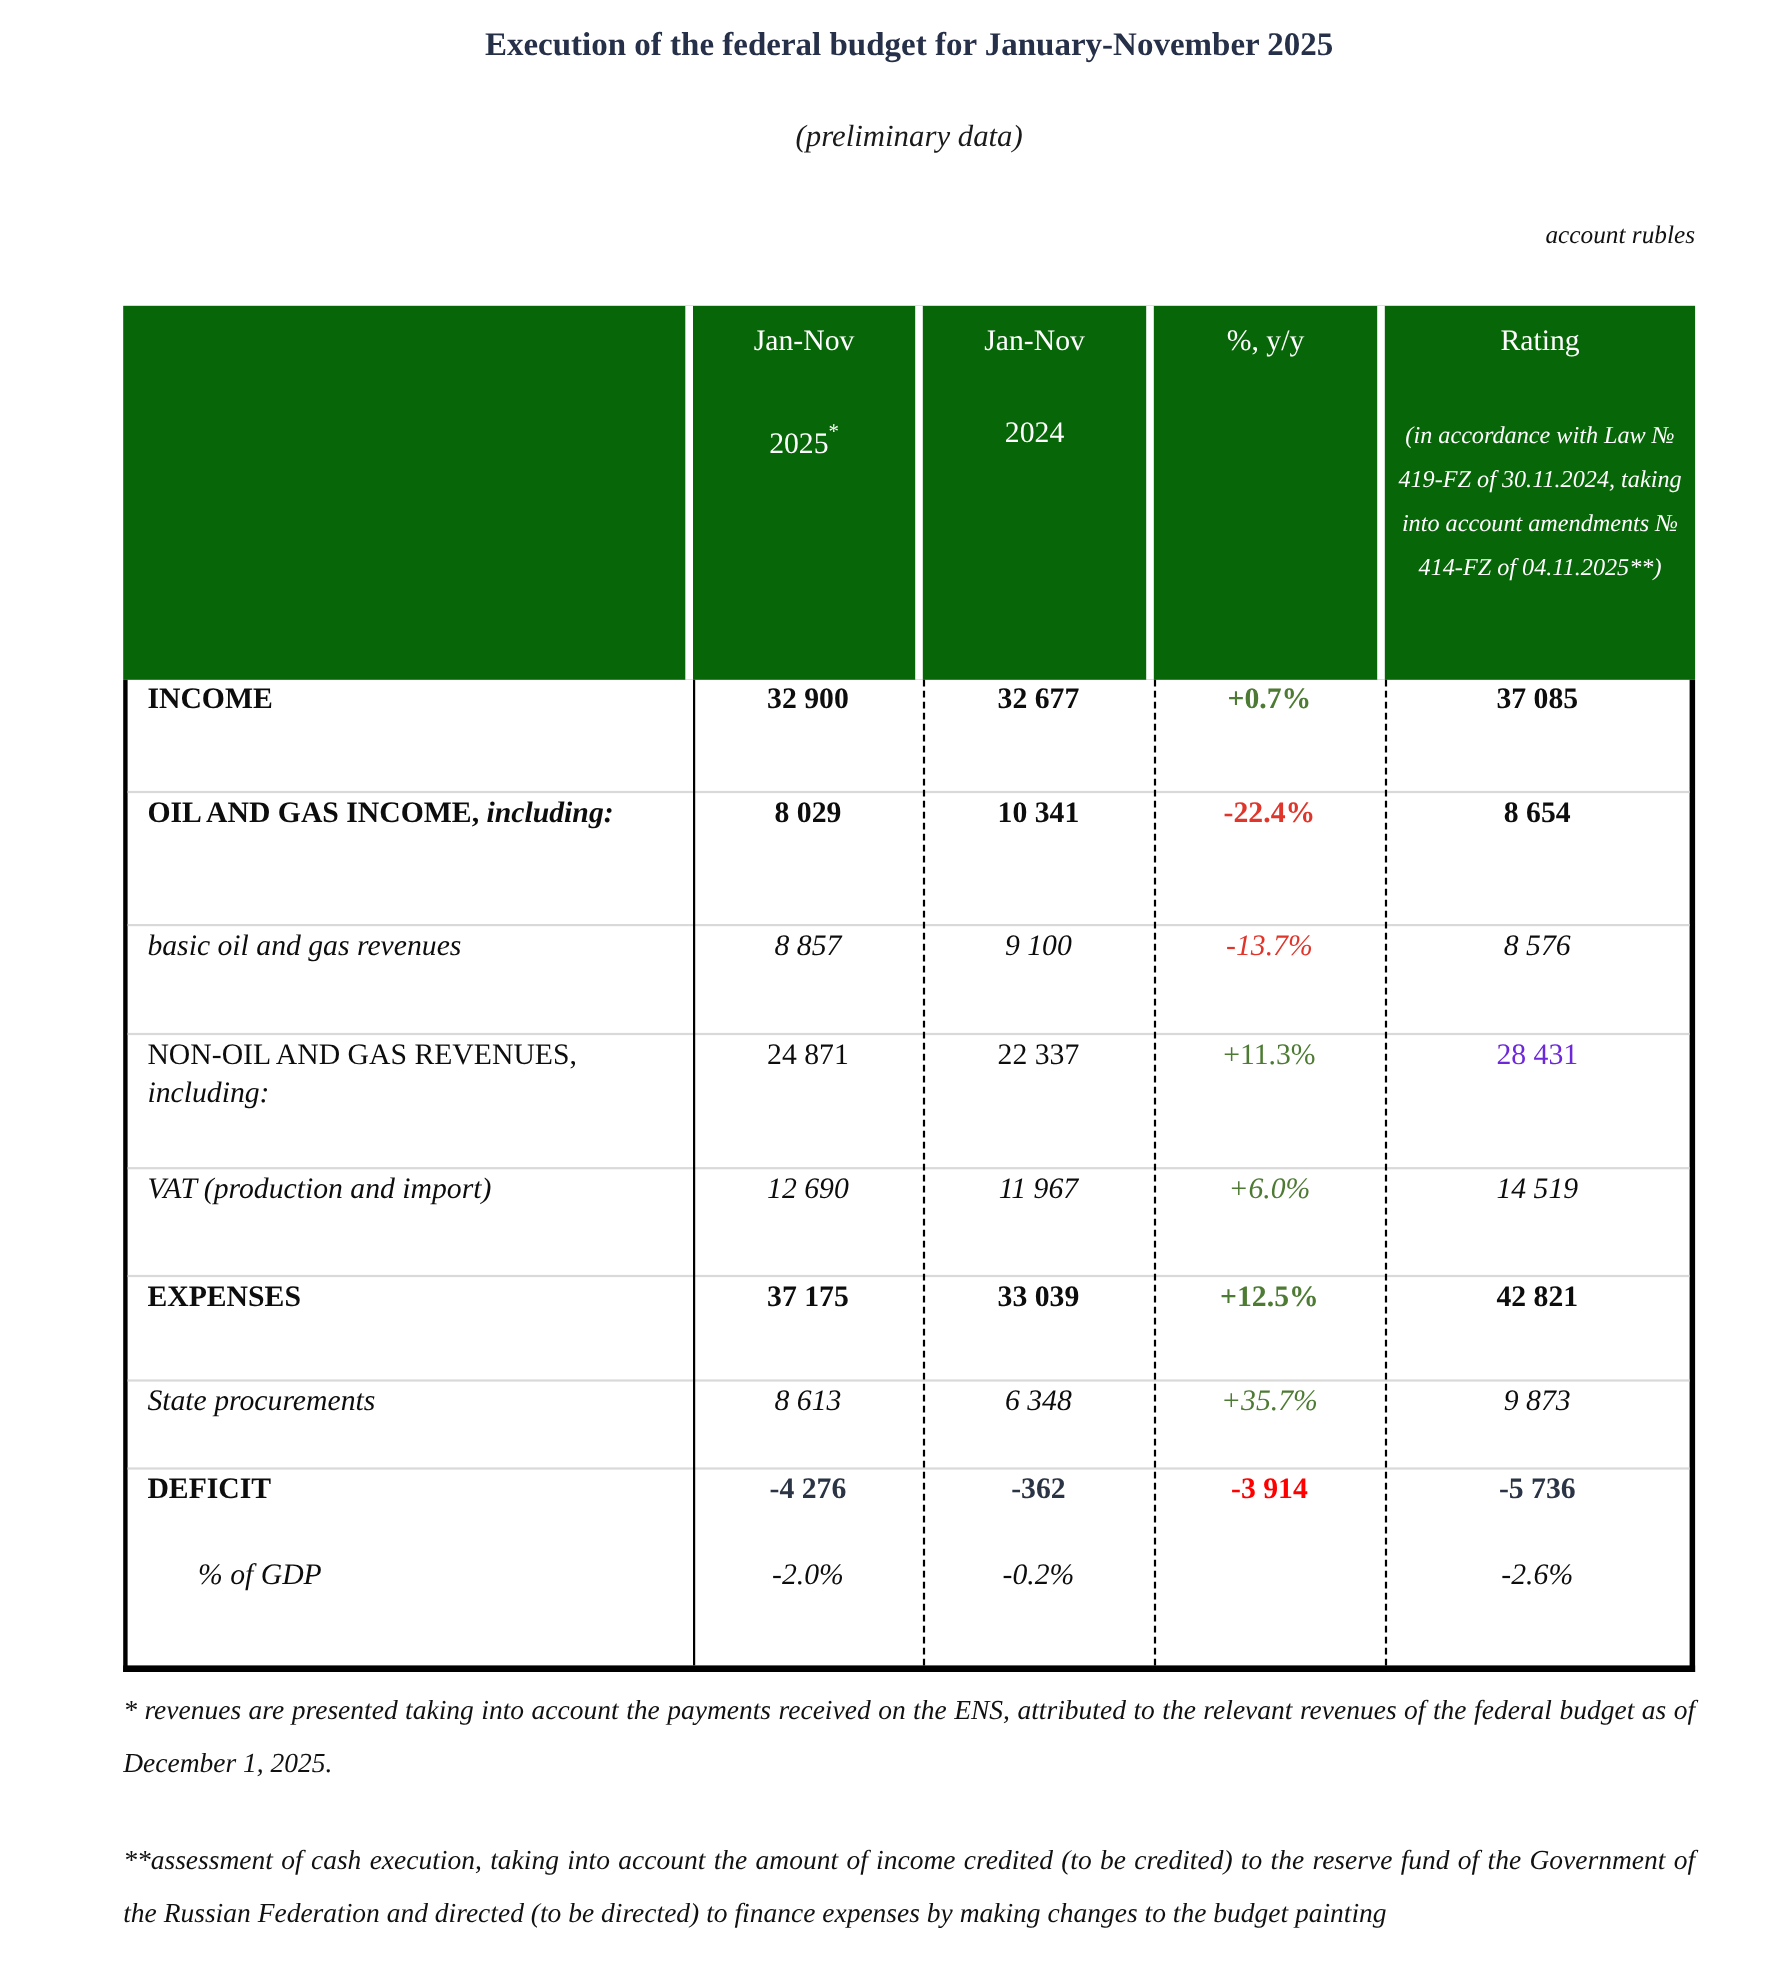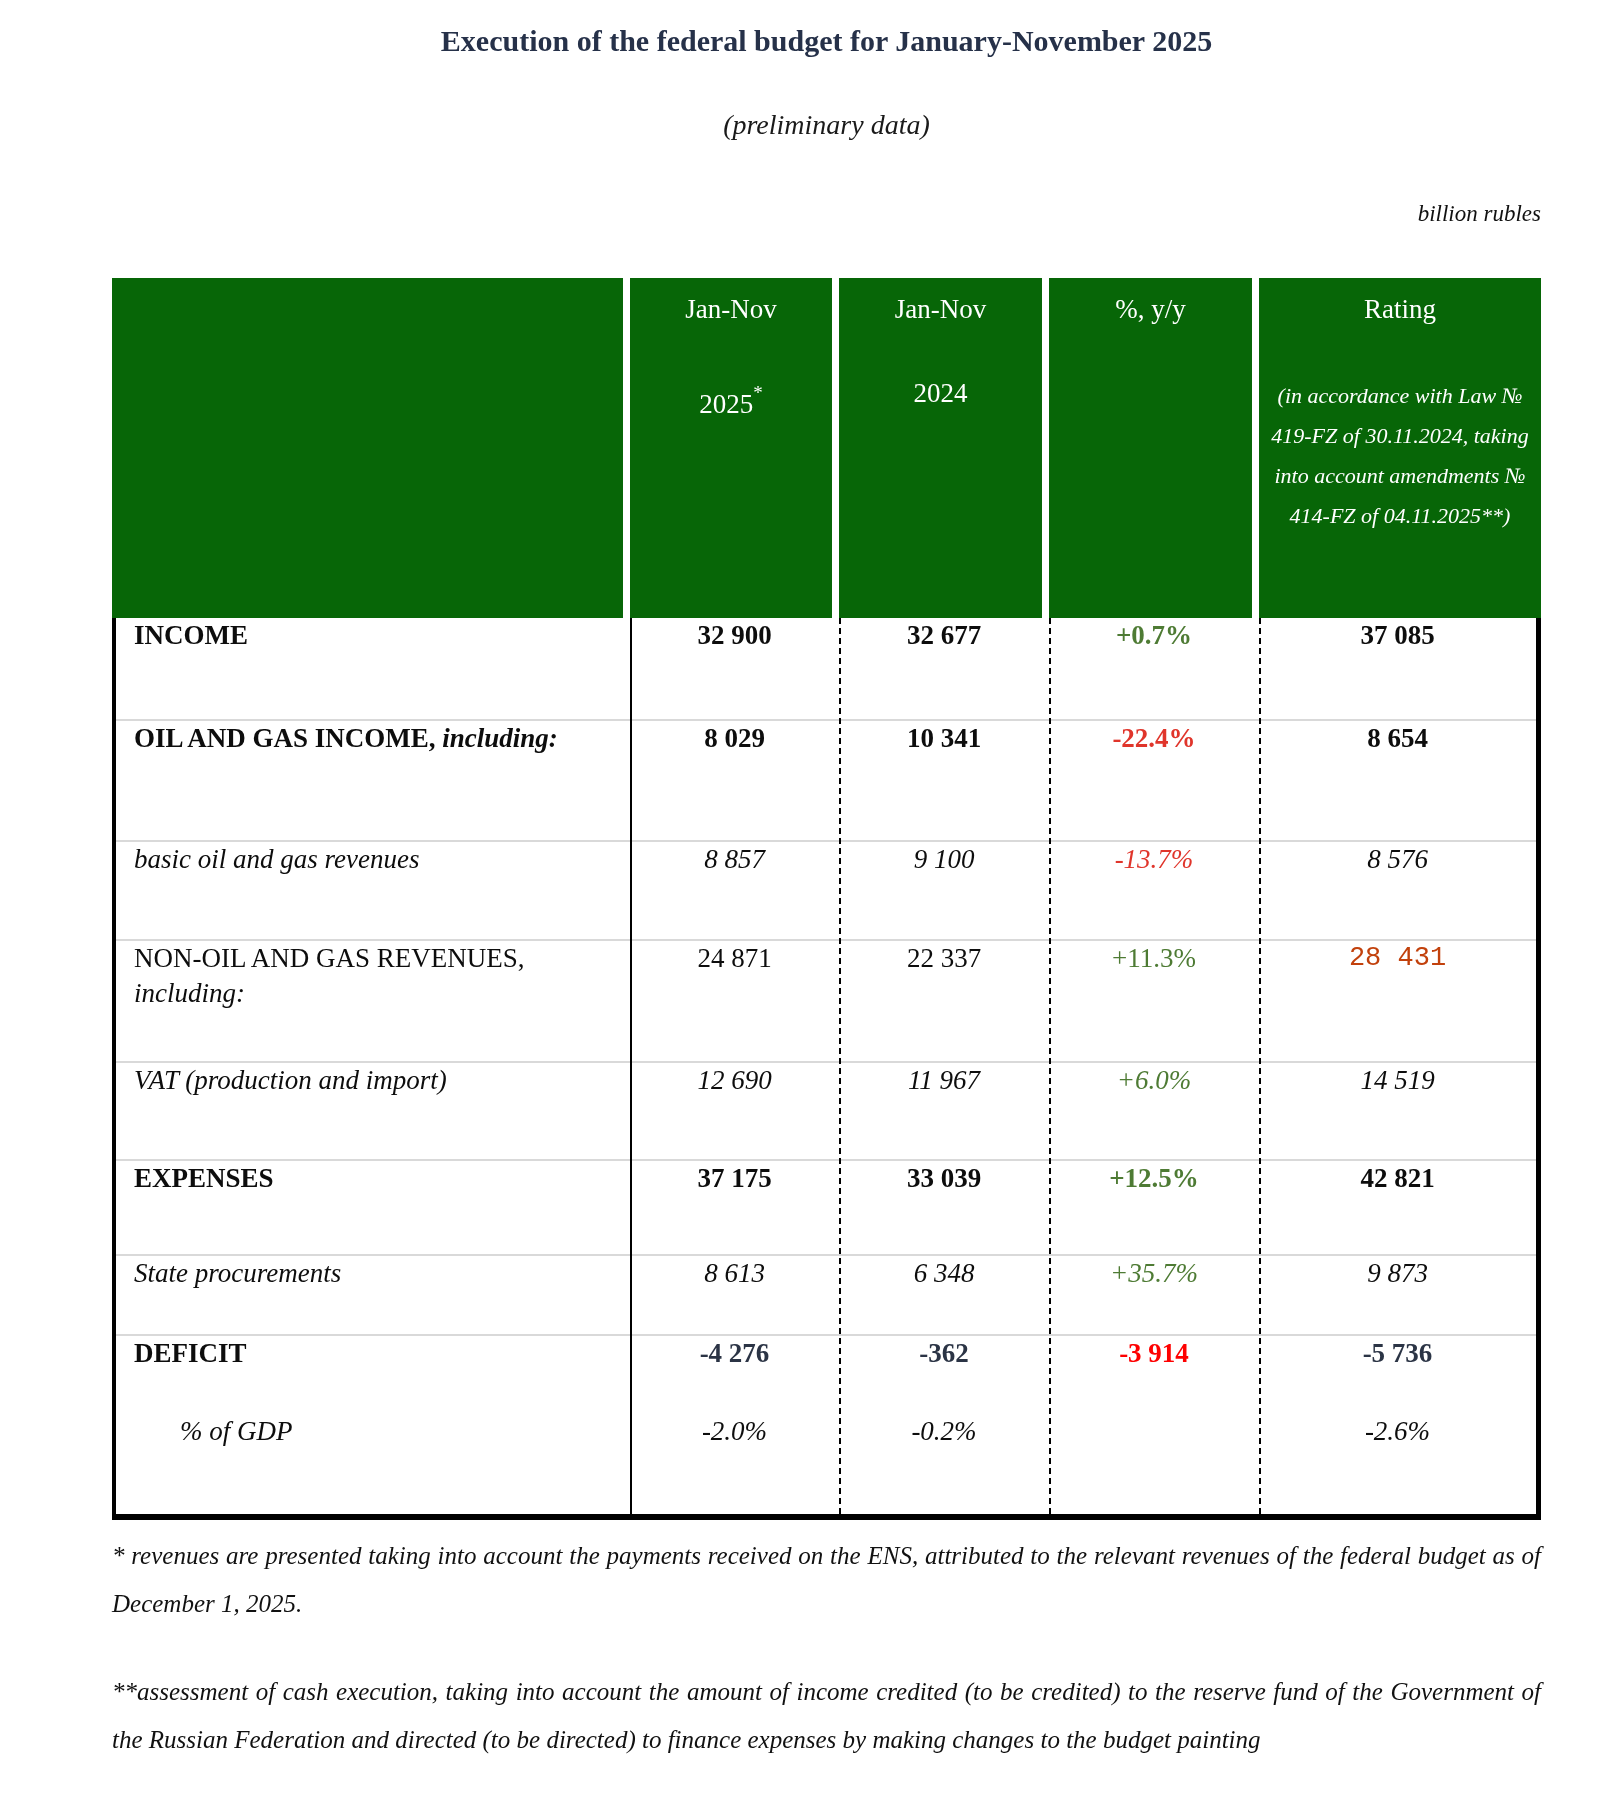--- a/index.html
+++ b/index.html
@@ -103,21 +103,21 @@
 </style>
 </head>
 <body>
 
 <div class="content">
 
   <div class="doc-title">Execution of the federal budget for January-November 2025</div>
 
   <div class="doc-subtitle">(preliminary data)</div>
 
-  <div class="unit-note">billion rubles</div>
+  <div class="unit-note">account rubles</div>
 
   <div class="thead">
     <div class="th gap" style="background: rgb(7, 102, 7);"></div>
     <div class="th gap" style="background: rgb(7, 102, 7);">
       <div>Jan-Nov</div>
       <div class="line2"><span>2025</span><sup>*</sup></div>
     </div>
     <div class="th gap" style="background: rgb(7, 102, 7);">
       <div>Jan-Nov</div>
       <div class="line2">2024</div>
@@ -155,21 +155,21 @@
         <div class="cell num" style="font-style: italic; color: rgb(13, 13, 13);">8 857</div>
         <div class="cell num" style="font-style: italic; color: rgb(13, 13, 13);">9 100</div>
         <div class="cell num" style="font-style: italic; color: rgb(224, 53, 43);">-13.7%</div>
         <div class="cell num" style="font-style: italic; color: rgb(13, 13, 13);">8 576</div>
       </div>
       <div class="row sep" style="height: 122px;">
         <div class="cell label"><span>NON-OIL AND GAS REVENUES,</span><br><span style="font-style: italic;">including:</span></div>
         <div class="cell num" style="color: rgb(13, 13, 13);">24 871</div>
         <div class="cell num" style="color: rgb(13, 13, 13);">22 337</div>
         <div class="cell num" style="color: rgb(78, 123, 52);">+11.3%</div>
-        <div class="cell num" style="color: #c2410c; font-family: Liberation Mono, monospace;">28 431</div>
+        <div class="cell num" style="color: #6d28d9;">28 431</div>
       </div>
       <div class="row sep" style="height: 98px;">
         <div class="cell label"><span style="font-style: italic;">VAT (production and import)</span></div>
         <div class="cell num" style="font-style: italic; color: rgb(13, 13, 13);">12 690</div>
         <div class="cell num" style="font-style: italic; color: rgb(13, 13, 13);">11 967</div>
         <div class="cell num" style="font-style: italic; color: rgb(78, 123, 52);">+6.0%</div>
         <div class="cell num" style="font-style: italic; color: rgb(13, 13, 13);">14 519</div>
       </div>
       <div class="row sep" style="height: 95px;">
         <div class="cell label"><span style="font-weight: bold;">EXPENSES</span></div>

